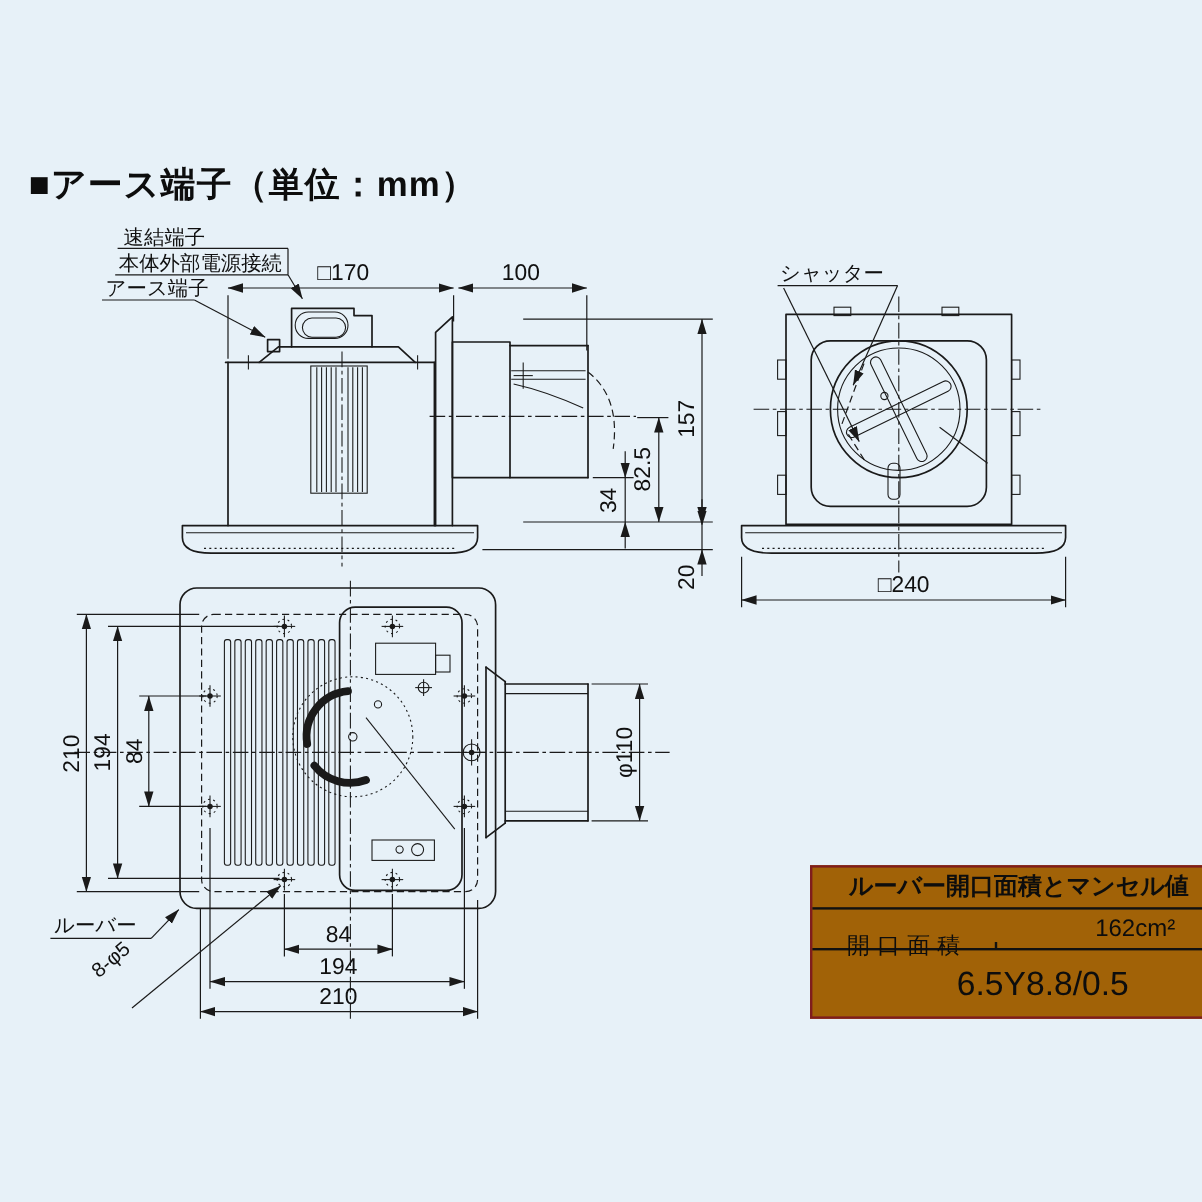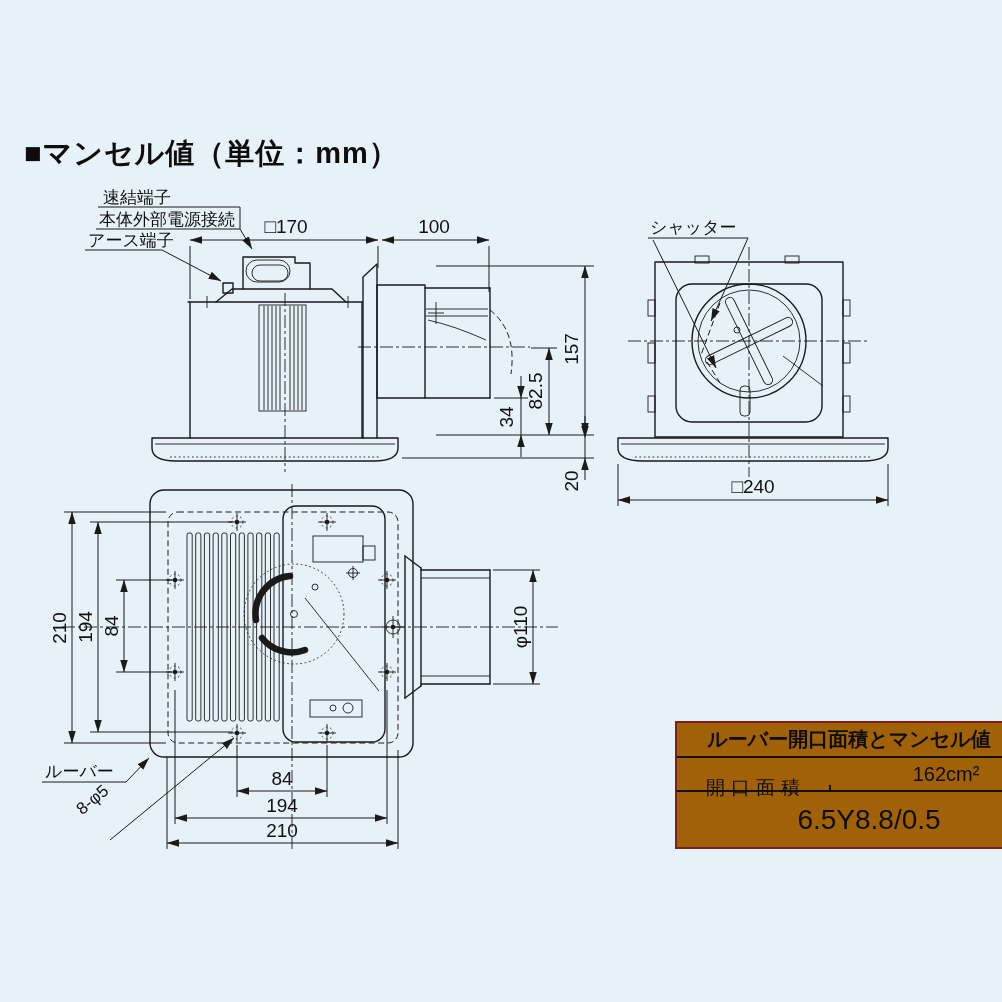--- a/index.html
+++ b/index.html
@@ -47,21 +47,21 @@
   #spec .r1{height:32px;}
   #spec .r2{height:55px;}
   #spec .sp{letter-spacing:0.32em;text-indent:0.32em;}
   #spec .big{font-size:28px;}
 </style>
 </head>
 <body>
 
 <div id="stage">
 
-  <div id="title">■マンセル値（単位：mm）</div>
+  <div id="title">■アース端子（単位：mm）</div>
 
   <svg width="1002" height="1002" viewBox="0 0 1002 1002">
     <defs>
       <marker id="ah" viewBox="0 0 10 10" refX="9.6" refY="5" markerWidth="13" markerHeight="13" markerUnits="userSpaceOnUse" orient="auto-start-reverse">
         <path d="M0,2 L9.8,5 L0,8 Z" fill="#1a1a1a"></path>
       </marker>
       <g id="scr">
         <circle r="6" class="dt"></circle>
         <line x1="-9" y1="0" x2="9" y2="0" class="tn"></line>
         <line x1="0" y1="-9" x2="0" y2="9" class="tn"></line>

